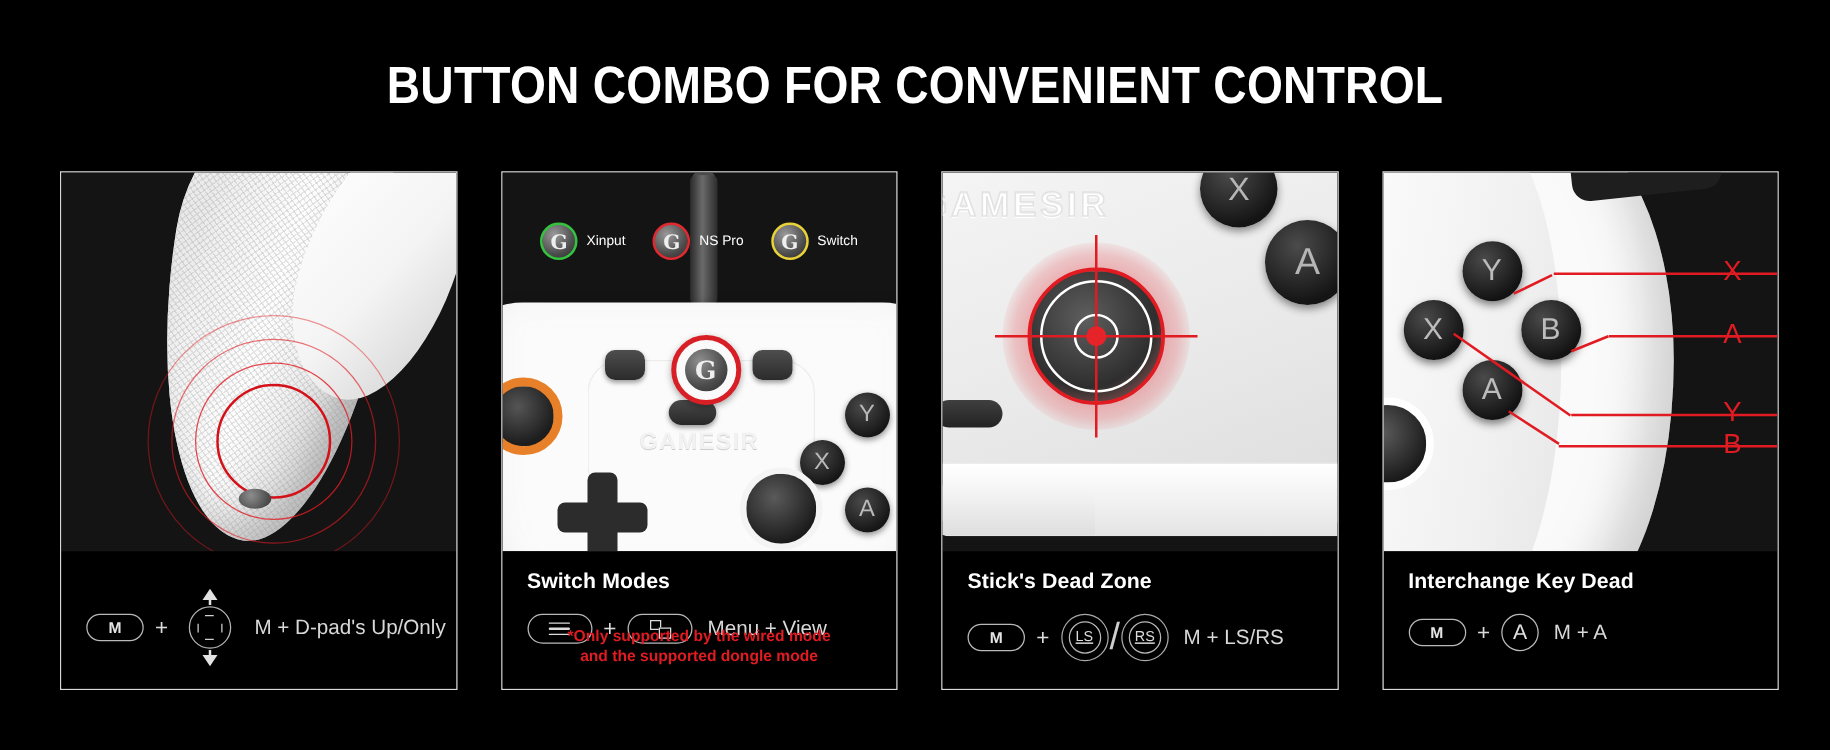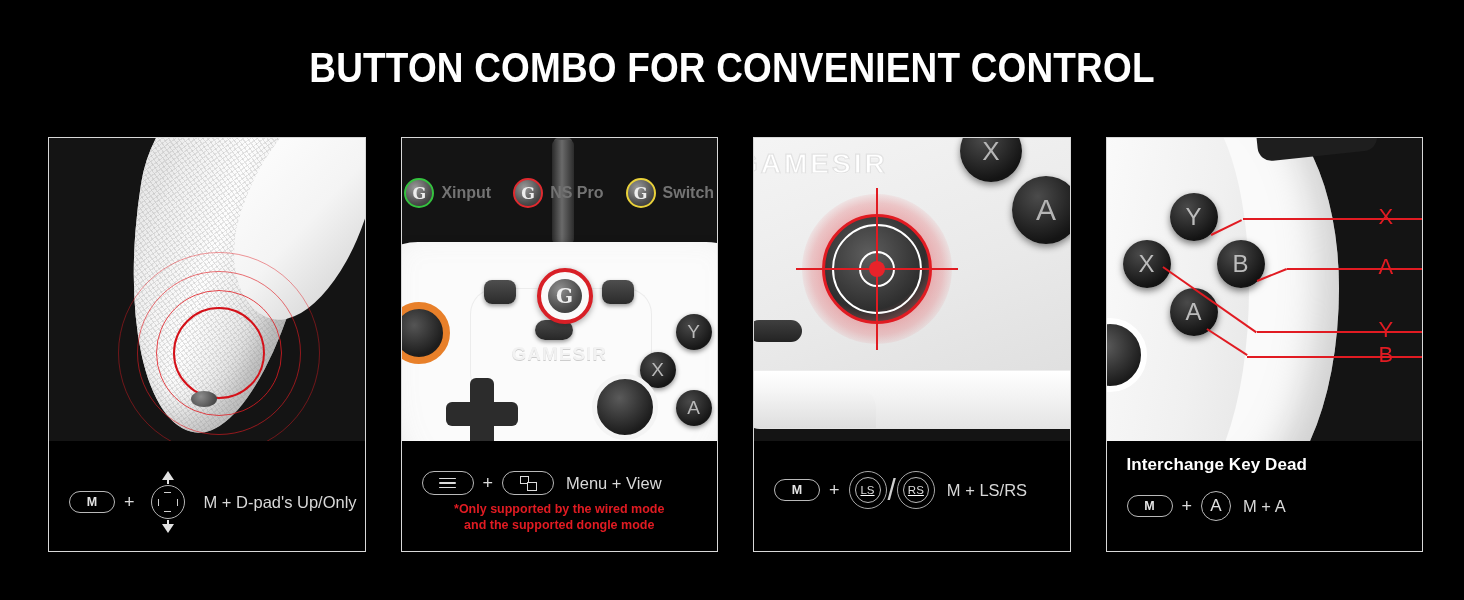--- a/index.html
+++ b/index.html
@@ -125,21 +125,21 @@
         background:radial-gradient(circle at 38% 32%,#494949,#161616 72%);
         color:#b9b9b9;font-size:19px;display:flex;align-items:center;justify-content:center;
         box-shadow:0 2px 5px rgba(0,0,0,.45);}
 
   .badges{position:absolute;left:0;top:40px;width:100%;display:flex;justify-content:center;gap:22px;z-index:5;}
   .badge{display:flex;align-items:center;gap:7px;}
   .badge .ring{width:30px;height:30px;border-radius:50%;box-sizing:border-box;border:2.5px solid #999;
         background:radial-gradient(circle at 36% 30%,#9a9a9a,#4d4d4d 62%,#2a2a2a);
         display:flex;align-items:center;justify-content:center;color:#eee;font-size:16px;font-weight:700;
         font-family:"DejaVu Serif",serif;}
-  .badge .bl{font-size:16px;font-weight:700;color:#737373;white-space:nowrap;}
+  .badge .bl{font-size:11px;font-weight:400;color:#ffffff;white-space:nowrap;}
 
   
   .p3 .face{position:absolute;left:-10px;top:-10px;width:340px;height:290px;
         background:linear-gradient(160deg,#f5f5f5,#e9e9e9 55%,#dcdcdc);border-radius:16px;}
   .p3 .emboss{position:absolute;left:-18px;top:10px;font-size:28px;font-weight:700;letter-spacing:3px;
         color:transparent;-webkit-text-stroke:1.2px #e2e2e2;text-shadow:0 1px 0 #fff;}
   .p3 .ledge{position:absolute;left:-10px;top:232px;width:340px;height:58px;
         background:linear-gradient(180deg,#ffffff,#e4e4e4);border-top:1px solid #ededed;border-radius:0 0 16px 16px;}
   .p3 .bump{position:absolute;left:-10px;top:250px;width:132px;height:40px;
         background:linear-gradient(180deg,#f7f7f7,#dedede);border-radius:0 20px 0 0;}
@@ -259,20 +259,21 @@
         <div class="dpadhw">
             <i class="v"></i>
             <i class="h"></i>
           </div>
         <div class="abtn" style="left:274px;top:176px;">Y</div>
         <div class="abtn" style="left:238px;top:214px;">X</div>
         <div class="abtn" style="left:274px;top:252px;">A</div>
         <div class="rstick"></div>
       </div>
       <div class="cap">
+        <div class="cap-title">Switch Modes</div>
         <div class="combo">
           <div class="pill wide">
             <span class="hamb">
                 <i></i>
                 <i></i>
                 <i></i>
               </span>
           </div>
           <span class="plus">+</span>
           <div class="pill wide">
@@ -301,20 +302,21 @@
         <div class="stick"></div>
         <div class="wring w1"></div>
         <div class="wring w2"></div>
         <div class="cross-h"></div>
         <div class="cross-v"></div>
         <div class="dot"></div>
         <div class="pbtn x">X</div>
         <div class="pbtn a">A</div>
       </div>
       <div class="cap">
+        <div class="cap-title">Stick's Dead Zone</div>
         <div class="combo">
           <div class="pill">M</div>
           <span class="plus">+</span>
           <div class="stickicon">
             <span class="inner">LS</span>
           </div>
           <span class="slash">/</span>
           <div class="stickicon">
             <span class="inner">RS</span>
           </div>

